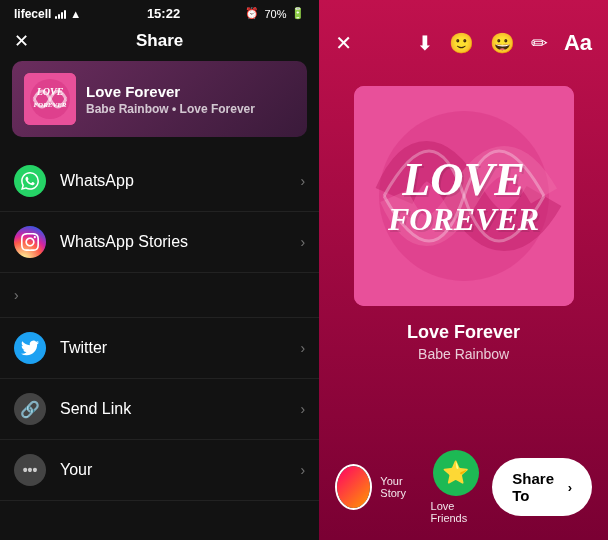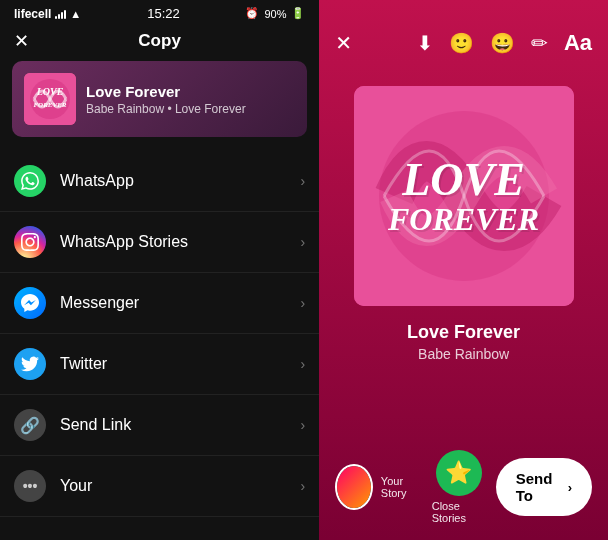--- a/index.html
+++ b/index.html
@@ -72,21 +72,21 @@
       border-radius: 6px;
       background: #e05a8a;
       flex-shrink: 0;
       display: flex;
       align-items: center;
       justify-content: center;
       overflow: hidden;
     }
     .track-info {}
     .track-name { font-size: 15px; font-weight: 700; color: #fff; }
-    .track-sub { font-size: 12px; color: rgba(255,255,255,0.75); margin-top: 2px; }
+    .track-sub { font-size: 12px; color: rgba(255,255,255,0.75); margin-top: 2px; font-weight: bold; }
 
     .share-list { flex: 1; overflow: hidden; }
     .share-item {
       display: flex;
       align-items: center;
       padding: 14px 14px;
       cursor: pointer;
       border-bottom: 1px solid rgba(255,255,255,0.07);
       justify-content: space-between;
     }
@@ -260,31 +260,31 @@
     <div class="status-left">
       <span>lifecell</span>
       <div class="signal-bars">
         <span style="height:3px"></span>
         <span style="height:5px"></span>
         <span style="height:7px"></span>
         <span style="height:9px"></span>
       </div>
       <span class="wifi-icon">▲</span>
     </div>
-    <span style="font-weight:400; font-size:13px;">15:22</span>
+    <span style="font-weight:700; font-size:13px;">15:22</span>
     <div class="status-right">
       <span>⏰</span>
-      <span>90%</span>
+      <span>70%</span>
       <span>🔋</span>
     </div>
   </div>
 
   <div class="header">
     <span class="close-btn">✕</span>
-    <span class="header-title">Copy</span>
+    <span class="header-title">Share</span>
   </div>
 
   <div class="track-card">
     <div class="track-thumb">
 
       <svg width="52" height="52" viewBox="0 0 52 52">
         <rect width="52" height="52" fill="#e8509a" rx="4"></rect>
         <ellipse cx="26" cy="26" rx="20" ry="20" fill="#d43080" opacity="0.5"></ellipse>
         <path d="M10 26 Q18 10 26 26 Q34 42 42 26" stroke="#fff" stroke-width="3" fill="none" opacity="0.6"></path>
         <path d="M10 26 Q18 42 26 26 Q34 10 42 26" stroke="#fff" stroke-width="3" fill="none" opacity="0.6"></path>
@@ -318,28 +318,20 @@
           <svg width="18" height="18" viewBox="0 0 24 24" fill="white">
               <path d="M12 2.163c3.204 0 3.584.012 4.85.07 3.252.148 4.771 1.691 4.919 4.919.058 1.265.069 1.645.069 4.849 0 3.205-.012 3.584-.069 4.849-.149 3.225-1.664 4.771-4.919 4.919-1.266.058-1.644.07-4.85.07-3.204 0-3.584-.012-4.849-.07-3.26-.149-4.771-1.699-4.919-4.92-.058-1.265-.07-1.644-.07-4.849 0-3.204.013-3.583.07-4.849.149-3.227 1.664-4.771 4.919-4.919 1.266-.057 1.645-.069 4.849-.069zm0-2.163c-3.259 0-3.667.014-4.947.072-4.358.2-6.78 2.618-6.98 6.98-.059 1.281-.073 1.689-.073 4.948 0 3.259.014 3.668.072 4.948.2 4.358 2.618 6.78 6.98 6.98 1.281.058 1.689.072 4.948.072 3.259 0 3.668-.014 4.948-.072 4.354-.2 6.782-2.618 6.979-6.98.059-1.28.073-1.689.073-4.948 0-3.259-.014-3.667-.072-4.947-.196-4.354-2.617-6.78-6.979-6.98-1.281-.059-1.69-.073-4.949-.073zm0 5.838c-3.403 0-6.162 2.759-6.162 6.162s2.759 6.163 6.162 6.163 6.162-2.759 6.162-6.163c0-3.403-2.759-6.162-6.162-6.162zm0 10.162c-2.209 0-4-1.79-4-4 0-2.209 1.791-4 4-4s4 1.791 4 4c0 2.21-1.791 4-4 4zm6.406-11.845c-.796 0-1.441.645-1.441 1.44s.645 1.44 1.441 1.44c.795 0 1.439-.645 1.439-1.44s-.644-1.44-1.439-1.44z"></path>
             </svg>
         </div>
         <span class="share-label">WhatsApp Stories</span>
       </div>
       <span class="chevron">›</span>
     </div>
 
     <div class="share-item">
-      <div class="share-item-left">
-        <div class="share-icon icon-messenger">
-          <svg width="18" height="18" viewBox="0 0 24 24" fill="white">
-              <path d="M12 0C5.373 0 0 4.974 0 11.111c0 3.498 1.744 6.614 4.469 8.652V24l4.088-2.242c1.092.3 2.246.464 3.443.464 6.627 0 12-4.975 12-11.111C24 4.974 18.627 0 12 0zm1.191 14.963l-3.055-3.26-5.963 3.26L10.732 8.1l3.131 3.26 5.887-3.26-6.559 6.863z"></path>
-            </svg>
-        </div>
-        <span class="share-label">Messenger</span>
-      </div>
       <span class="chevron">›</span>
     </div>
 
     <div class="share-item">
       <div class="share-item-left">
         <div class="share-icon icon-twitter">
           <svg width="18" height="18" viewBox="0 0 24 24" fill="white">
               <path d="M23.953 4.57a10 10 0 01-2.825.775 4.958 4.958 0 002.163-2.723c-.951.555-2.005.959-3.127 1.184a4.92 4.92 0 00-8.384 4.482C7.69 8.095 4.067 6.13 1.64 3.162a4.822 4.822 0 00-.666 2.475c0 1.71.87 3.213 2.188 4.096a4.904 4.904 0 01-2.228-.616v.06a4.923 4.923 0 003.946 4.827 4.996 4.996 0 01-2.212.085 4.936 4.936 0 004.604 3.417 9.867 9.867 0 01-6.102 2.105c-.39 0-.779-.023-1.17-.067a13.995 13.995 0 007.557 2.209c9.053 0 13.998-7.496 13.998-13.985 0-.21 0-.42-.015-.63A9.935 9.935 0 0024 4.59z"></path>
             </svg>
         </div>
@@ -405,22 +397,22 @@
       <div class="story-avatar">
         <div class="story-avatar-img"></div>
       </div>
       <span class="story-label">Your Story</span>
     </div>
 
     <div class="close-friends-btn">
       <div class="close-friends-avatar">
         <span>⭐</span>
       </div>
-      <span class="close-friends-label">Close Stories</span>
+      <span class="close-friends-label">Love Friends</span>
     </div>
 
     <div class="send-to-btn">
-      <span>Send To</span>
+      <span>Share To</span>
       <span class="send-chevron">›</span>
     </div>
 
   </div>
 </div>
 
 </body></html>

